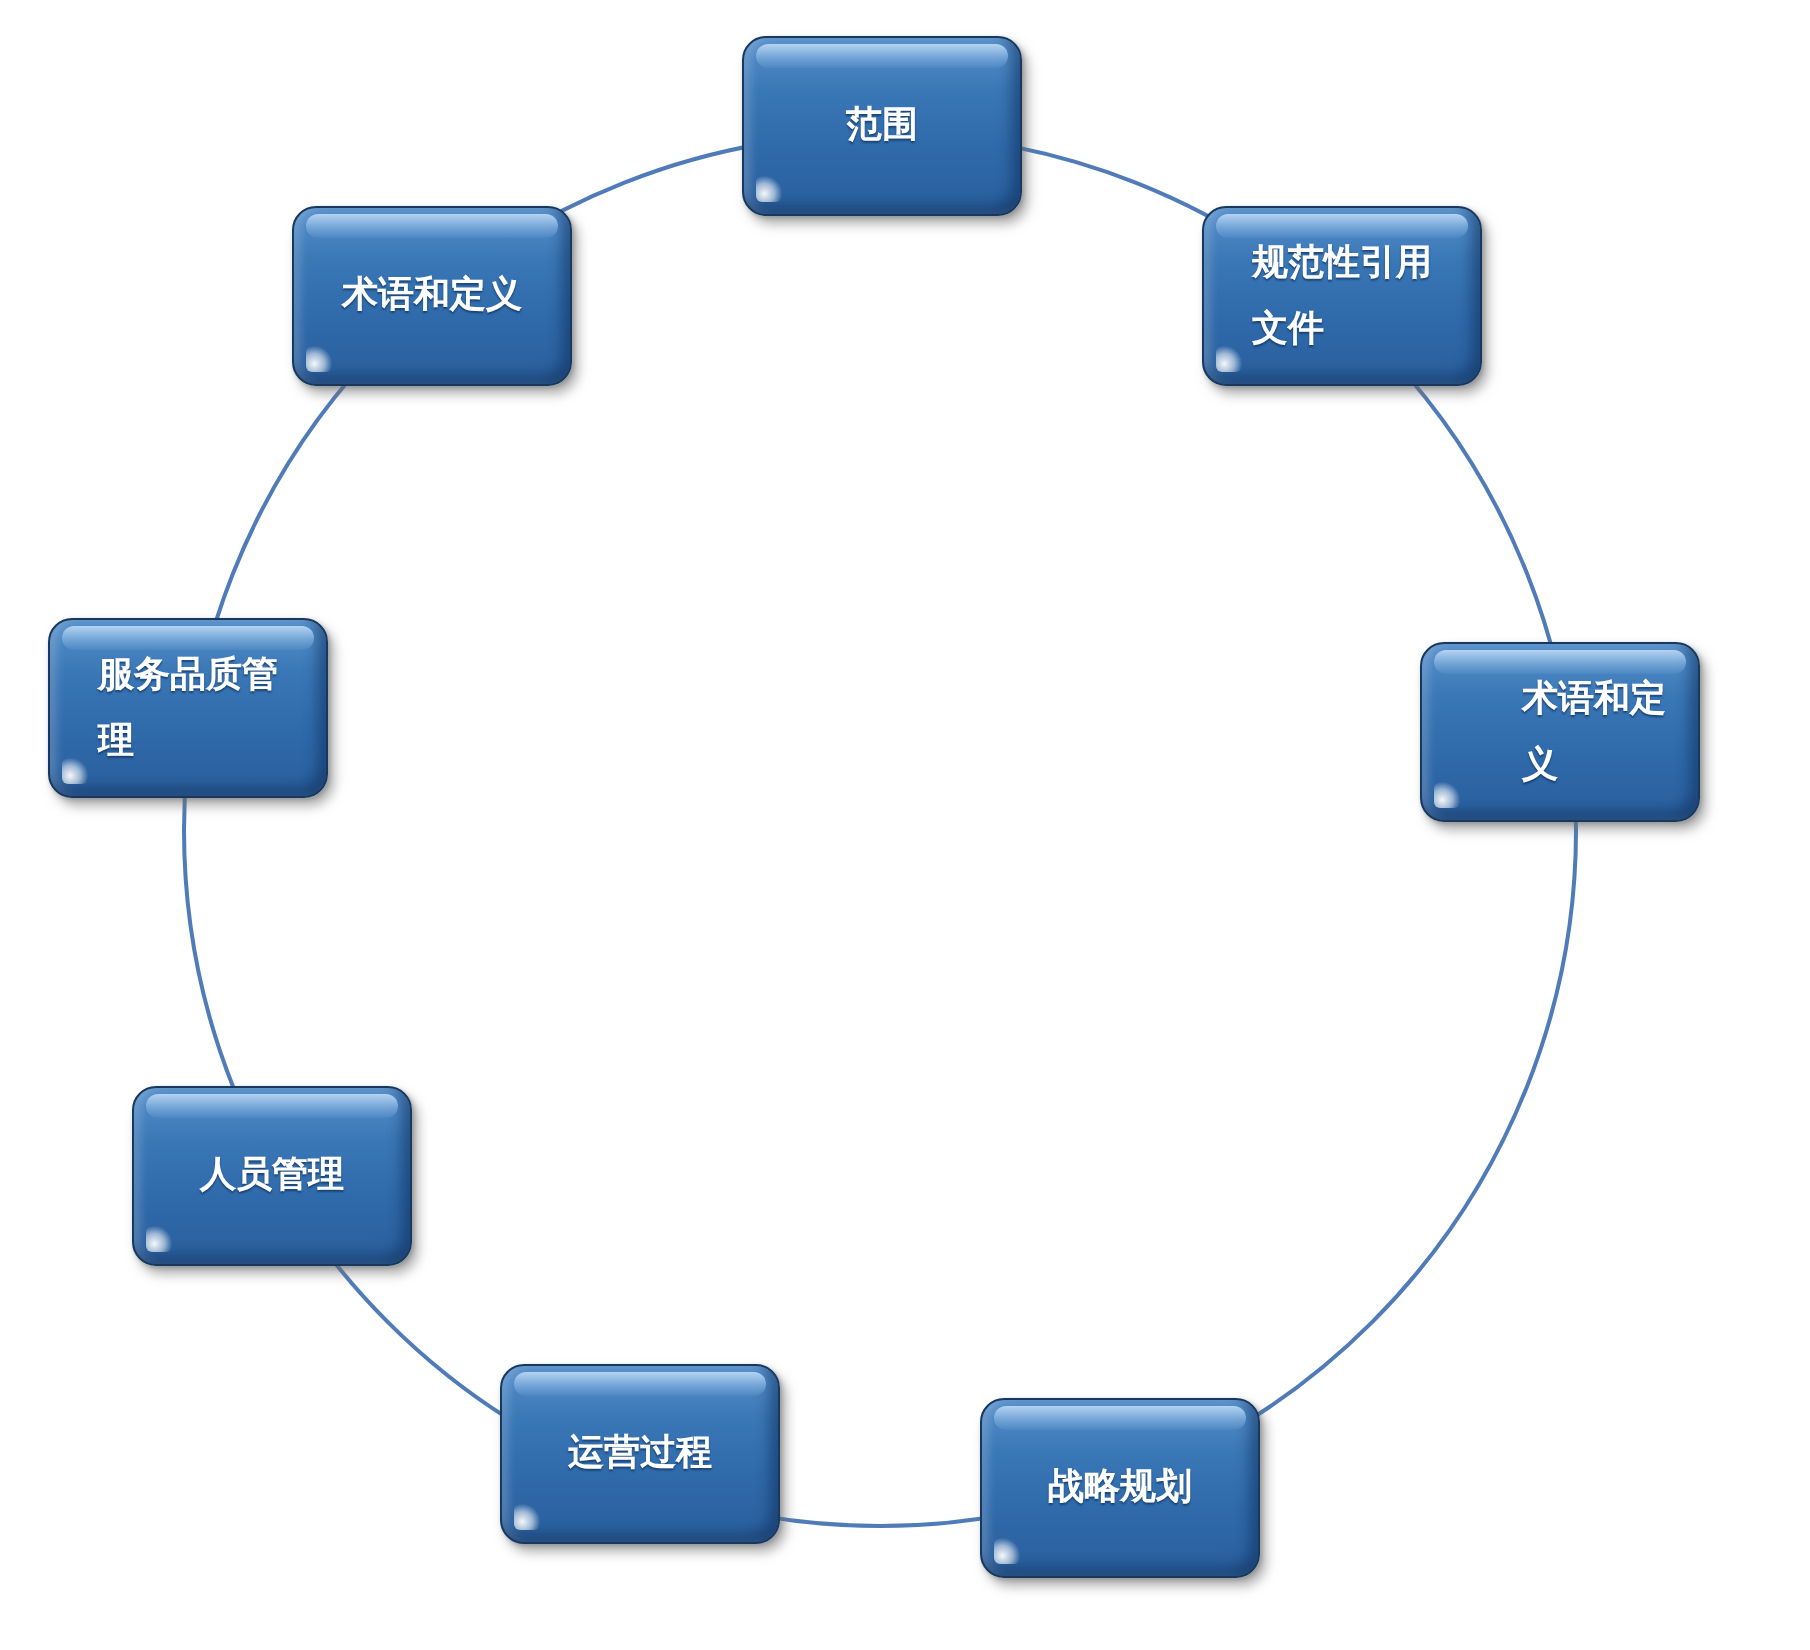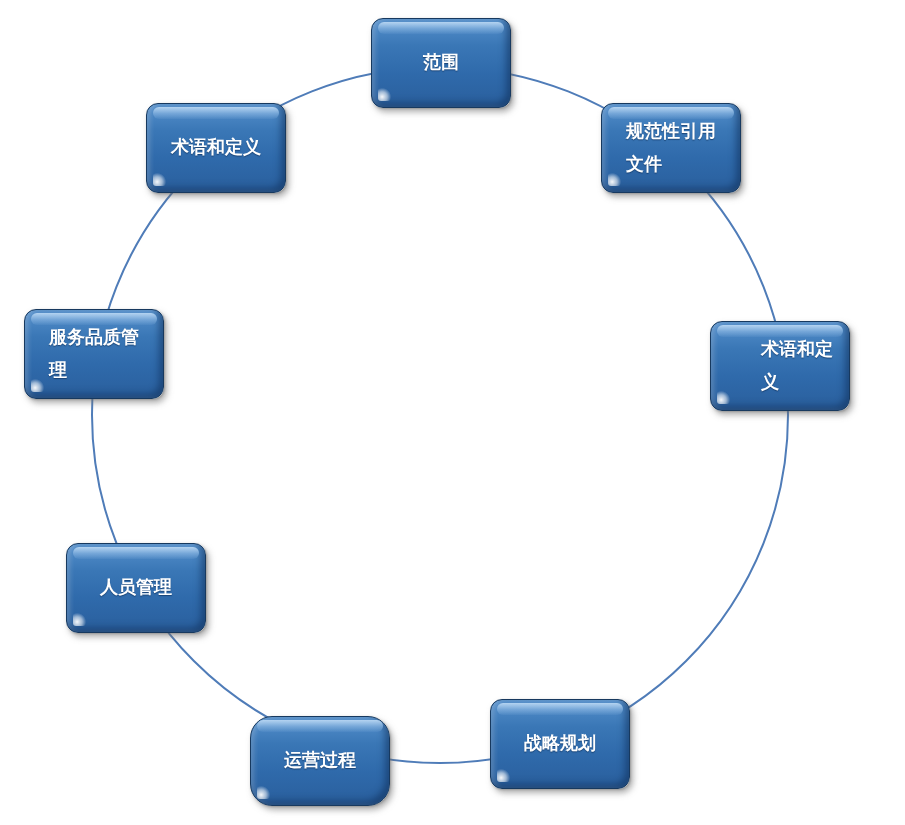--- a/index.html
+++ b/index.html
@@ -99,21 +99,21 @@
 
   <div class="node" style="left:710px; top:321px;padding-left:44px;">
     <span class="node-label">术语和定义</span>
   </div>
 
 
   <div class="node" style="left:490px; top:699px;">
     <span class="node-label">战略规划</span>
   </div>
 
-  <div class="node" style="left:250px; top:716px;border-radius:22px;">
+  <div class="node" style="left:250px; top:682px;">
     <span class="node-label">运营过程</span>
   </div>
 
   <div class="node" style="left:24px; top:309px;">
     <span class="node-label">服务品质管
 理</span>
   </div>
 
   <div class="node" style="left:66px; top:543px;">
     <span class="node-label">人员管理</span>

